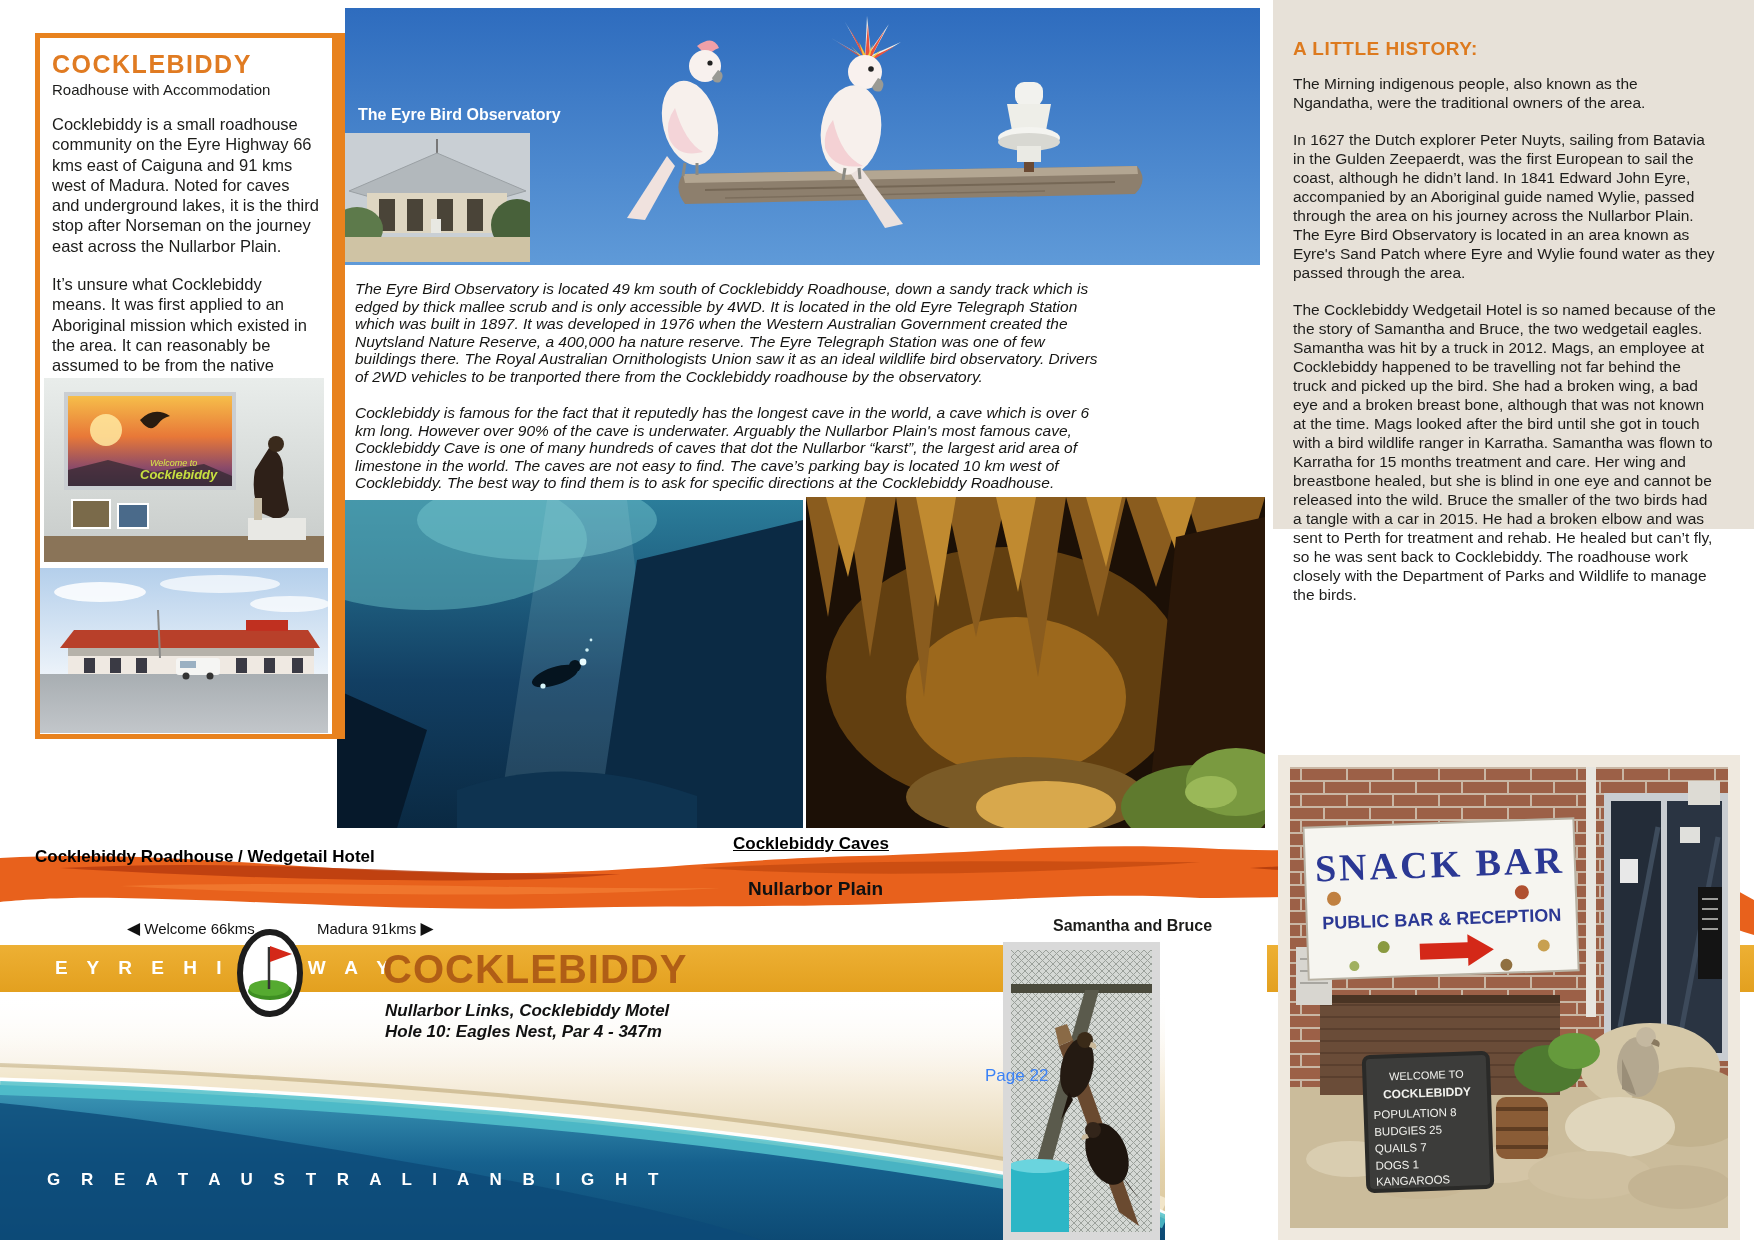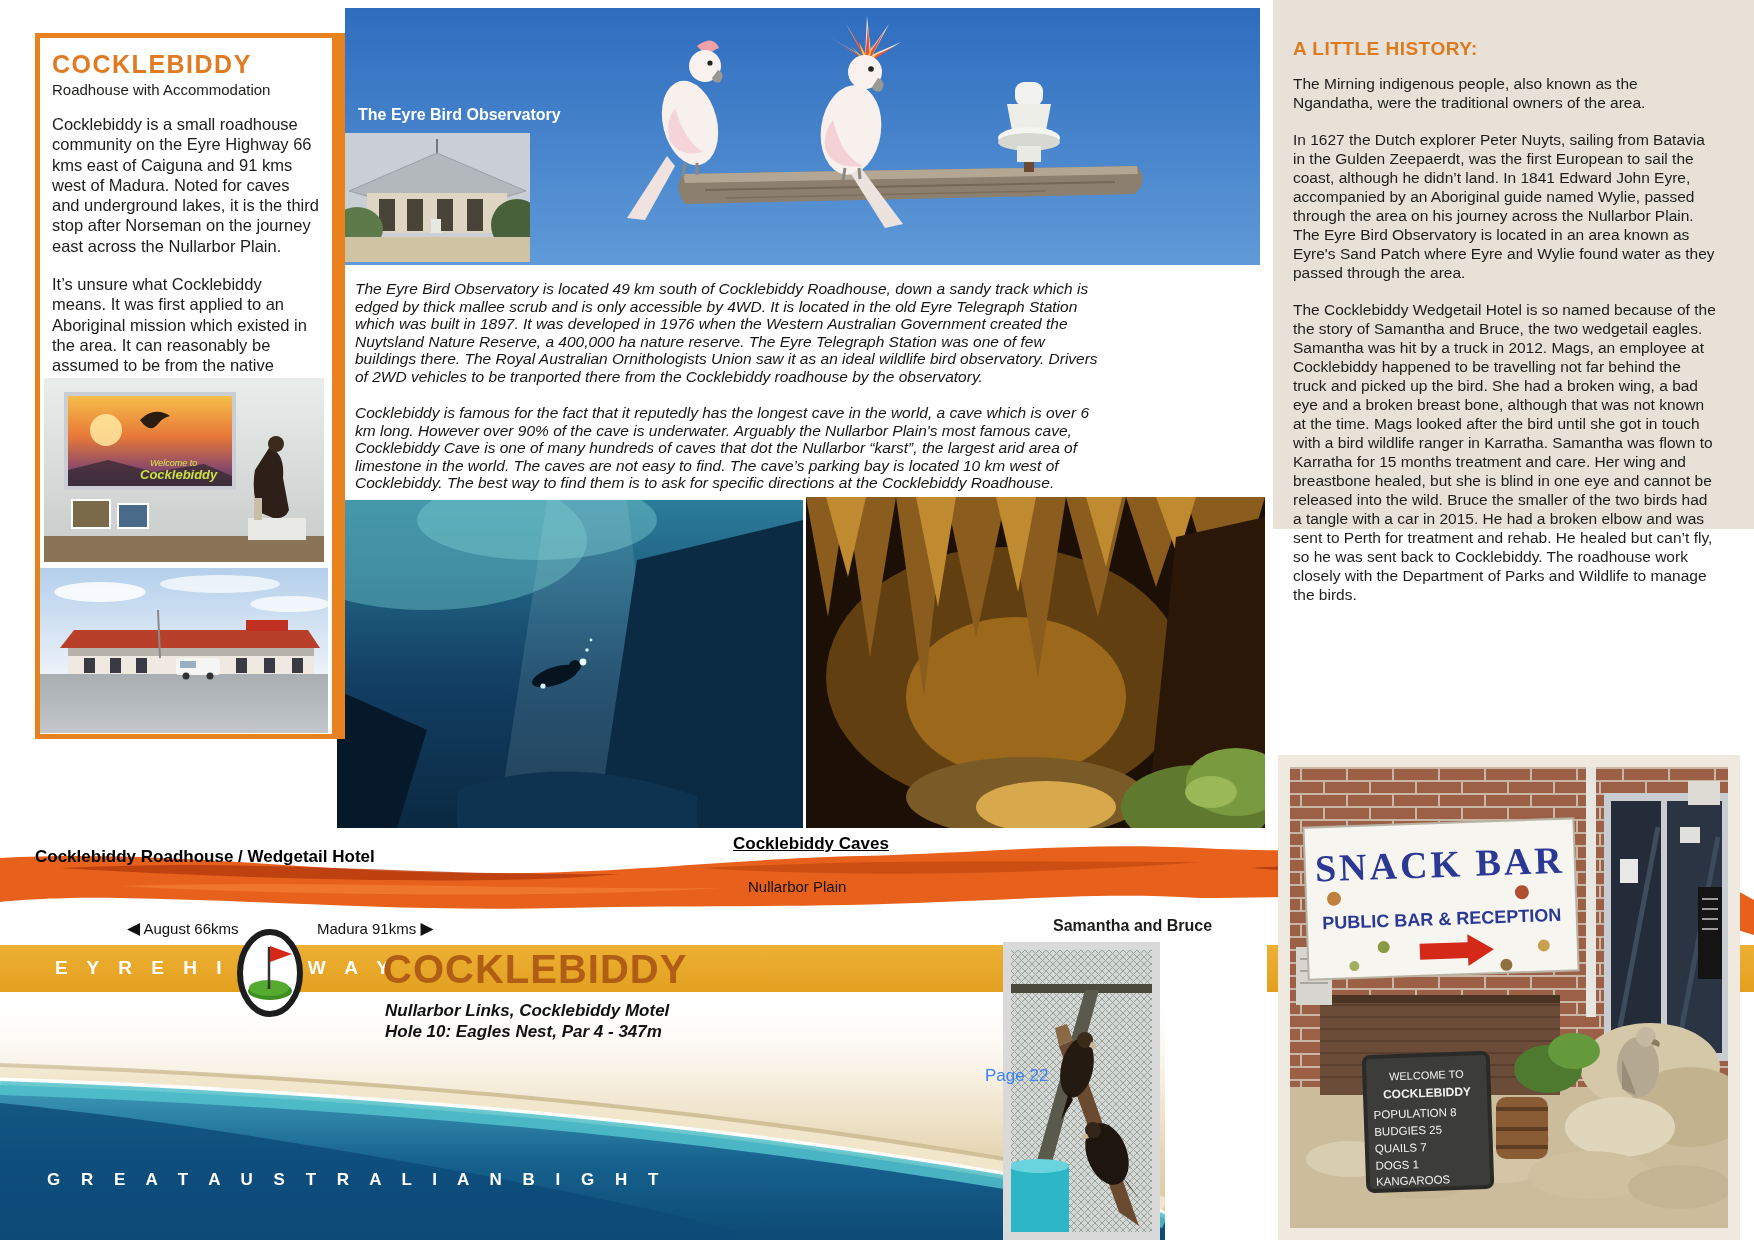--- a/index.html
+++ b/index.html
@@ -30,21 +30,21 @@
   
   #underwater-photo{left:337px;top:500px;width:466px;height:328px;z-index:1;}
   #caveint-photo{left:806px;top:497px;width:459px;height:331px;z-index:1;}
   
   #history-panel{left:1273px;top:0;width:481px;height:529px;background:#E7E1D8;z-index:1;
                  padding:38px 36px 0 20px;box-sizing:border-box;}
   #history-panel h2{color:#DD7A1E;font-size:19px;font-weight:bold;letter-spacing:.5px;margin:0 0 14px 0;}
   #history-panel p{font-size:15.5px;line-height:19px;margin:0 0 18px 0;color:#1d1d1b;}
   
   #wave{left:0;top:828px;width:1754px;height:120px;z-index:3;}
-  #wave-label{left:748px;top:878px;font-weight:normal;font-size:15px;color:#111;z-index:4;}
+  #wave-label{left:748px;top:878px;font-weight:bold;font-size:19px;color:#111;z-index:4;}
   
   .dist{top:918px;font-size:15px;color:#111;z-index:6;}
   .dist .tri{font-size:17px;}
   #dist-west{left:127px;}
   #dist-east{left:317px;}
   
   .banner{top:945px;height:47px;background:linear-gradient(180deg,#EDB034,#E3A01F);z-index:2;}
   #banner-left{left:0;width:1003px;}
   #banner-right{left:1267px;width:487px;}
   #eyre-highway{left:55px;top:957px;color:#fff;font-weight:bold;font-size:19px;letter-spacing:7px;z-index:4;}
@@ -302,21 +302,21 @@
   <path d="M0,30 C150,22 280,40 420,44 C600,50 700,32 860,28 C1000,24 1080,14 1200,20 C1350,28 1450,14 1560,10 C1650,8 1700,42 1754,72 L1754,107 C1700,90 1640,60 1560,62 C1440,64 1300,70 1200,70 C1100,64 1020,72 940,74 C800,80 700,77 560,80 C400,84 260,72 120,70 C60,69 20,72 0,74 Z" fill="#E8611C"></path>
   <path d="M60,40 C260,30 420,48 620,46 C500,58 260,52 60,40 Z" fill="#B53A0E" opacity=".8"></path>
   <path d="M700,40 C900,30 1060,34 1200,34 C1050,46 850,50 700,40 Z" fill="#C44A10" opacity=".8"></path>
   <path d="M1250,40 C1400,32 1520,26 1620,30 C1500,42 1350,48 1250,40 Z" fill="#A83408" opacity=".75"></path>
   <path d="M120,58 C320,52 520,62 720,60 C560,70 300,68 120,58 Z" fill="#F58438" opacity=".6"></path>
 </svg>
 <div id="wave-label" class="abs">Nullarbor Plain</div>
 
 <div id="dist-west" class="abs dist">
   <span class="tri">◀</span>
-  <span>August 66kms</span>
+  <span>Welcome 66kms</span>
 </div>
 <div id="dist-east" class="abs dist">
   <span>Madura 91kms</span>
   <span class="tri">▶</span>
 </div>
 
 <div id="banner-left" class="abs banner"></div>
 <div id="banner-right" class="abs banner"></div>
 <div id="eyre-highway" class="abs">E Y R E  H I G H W A Y</div>
 

